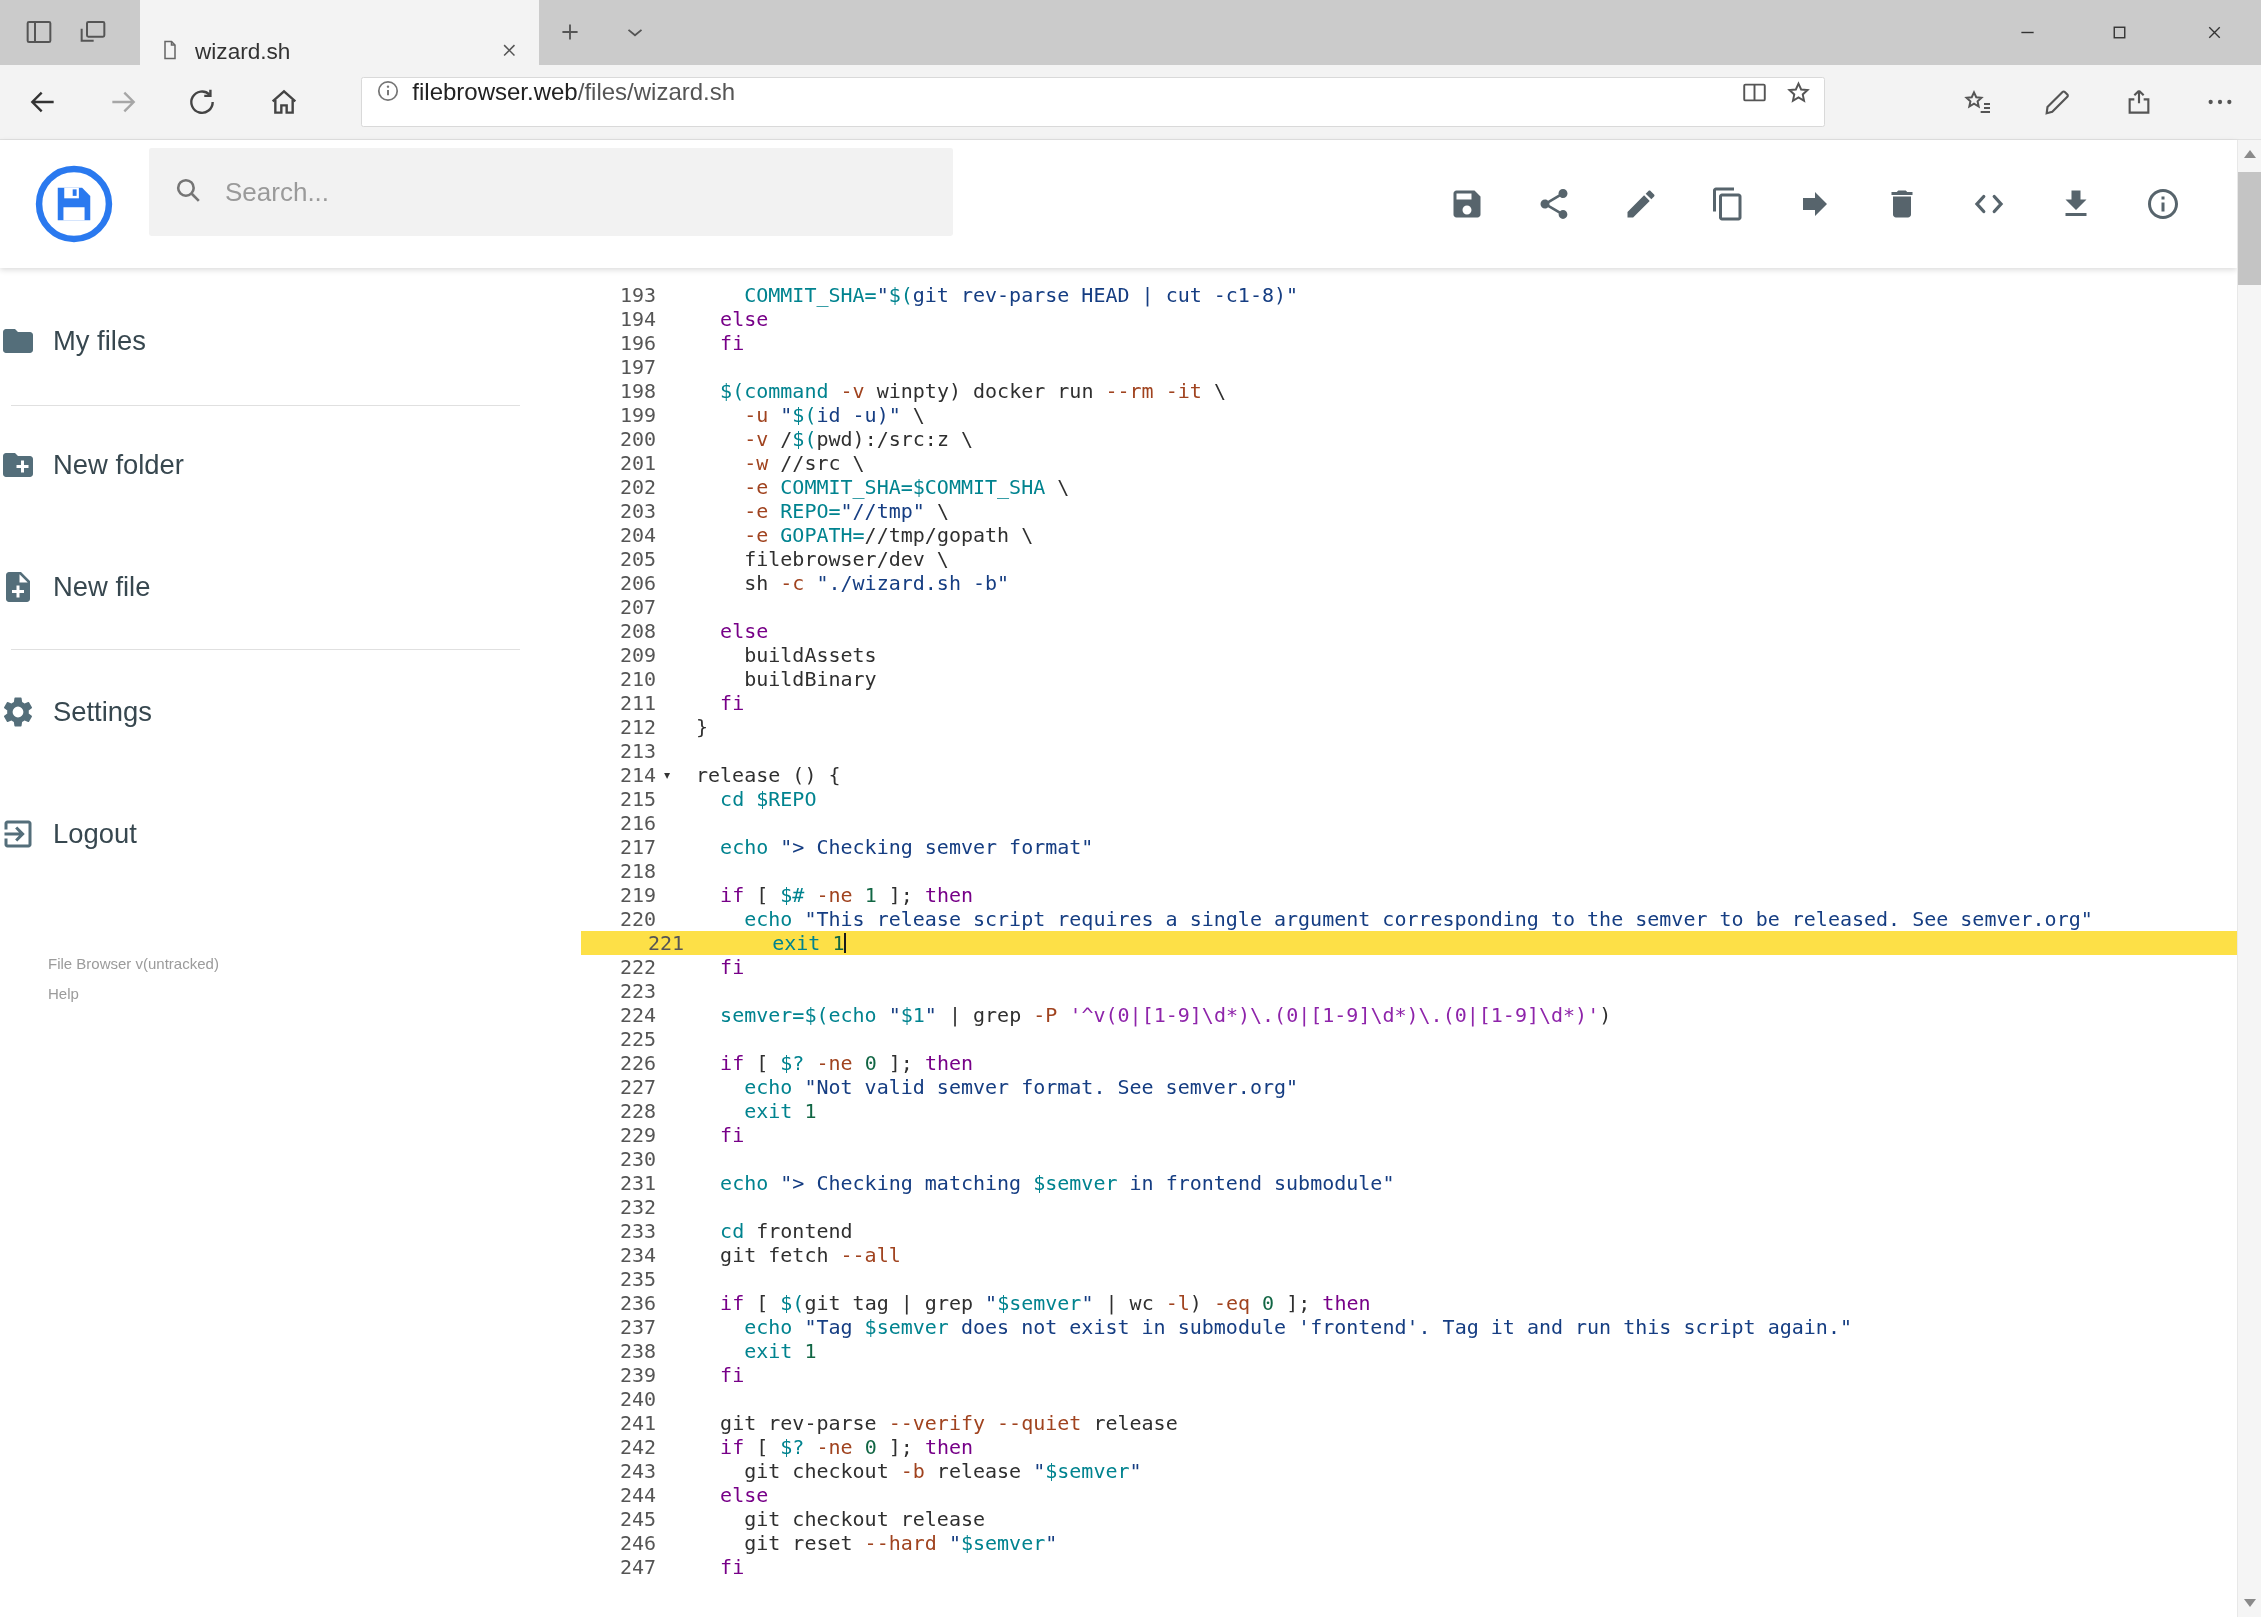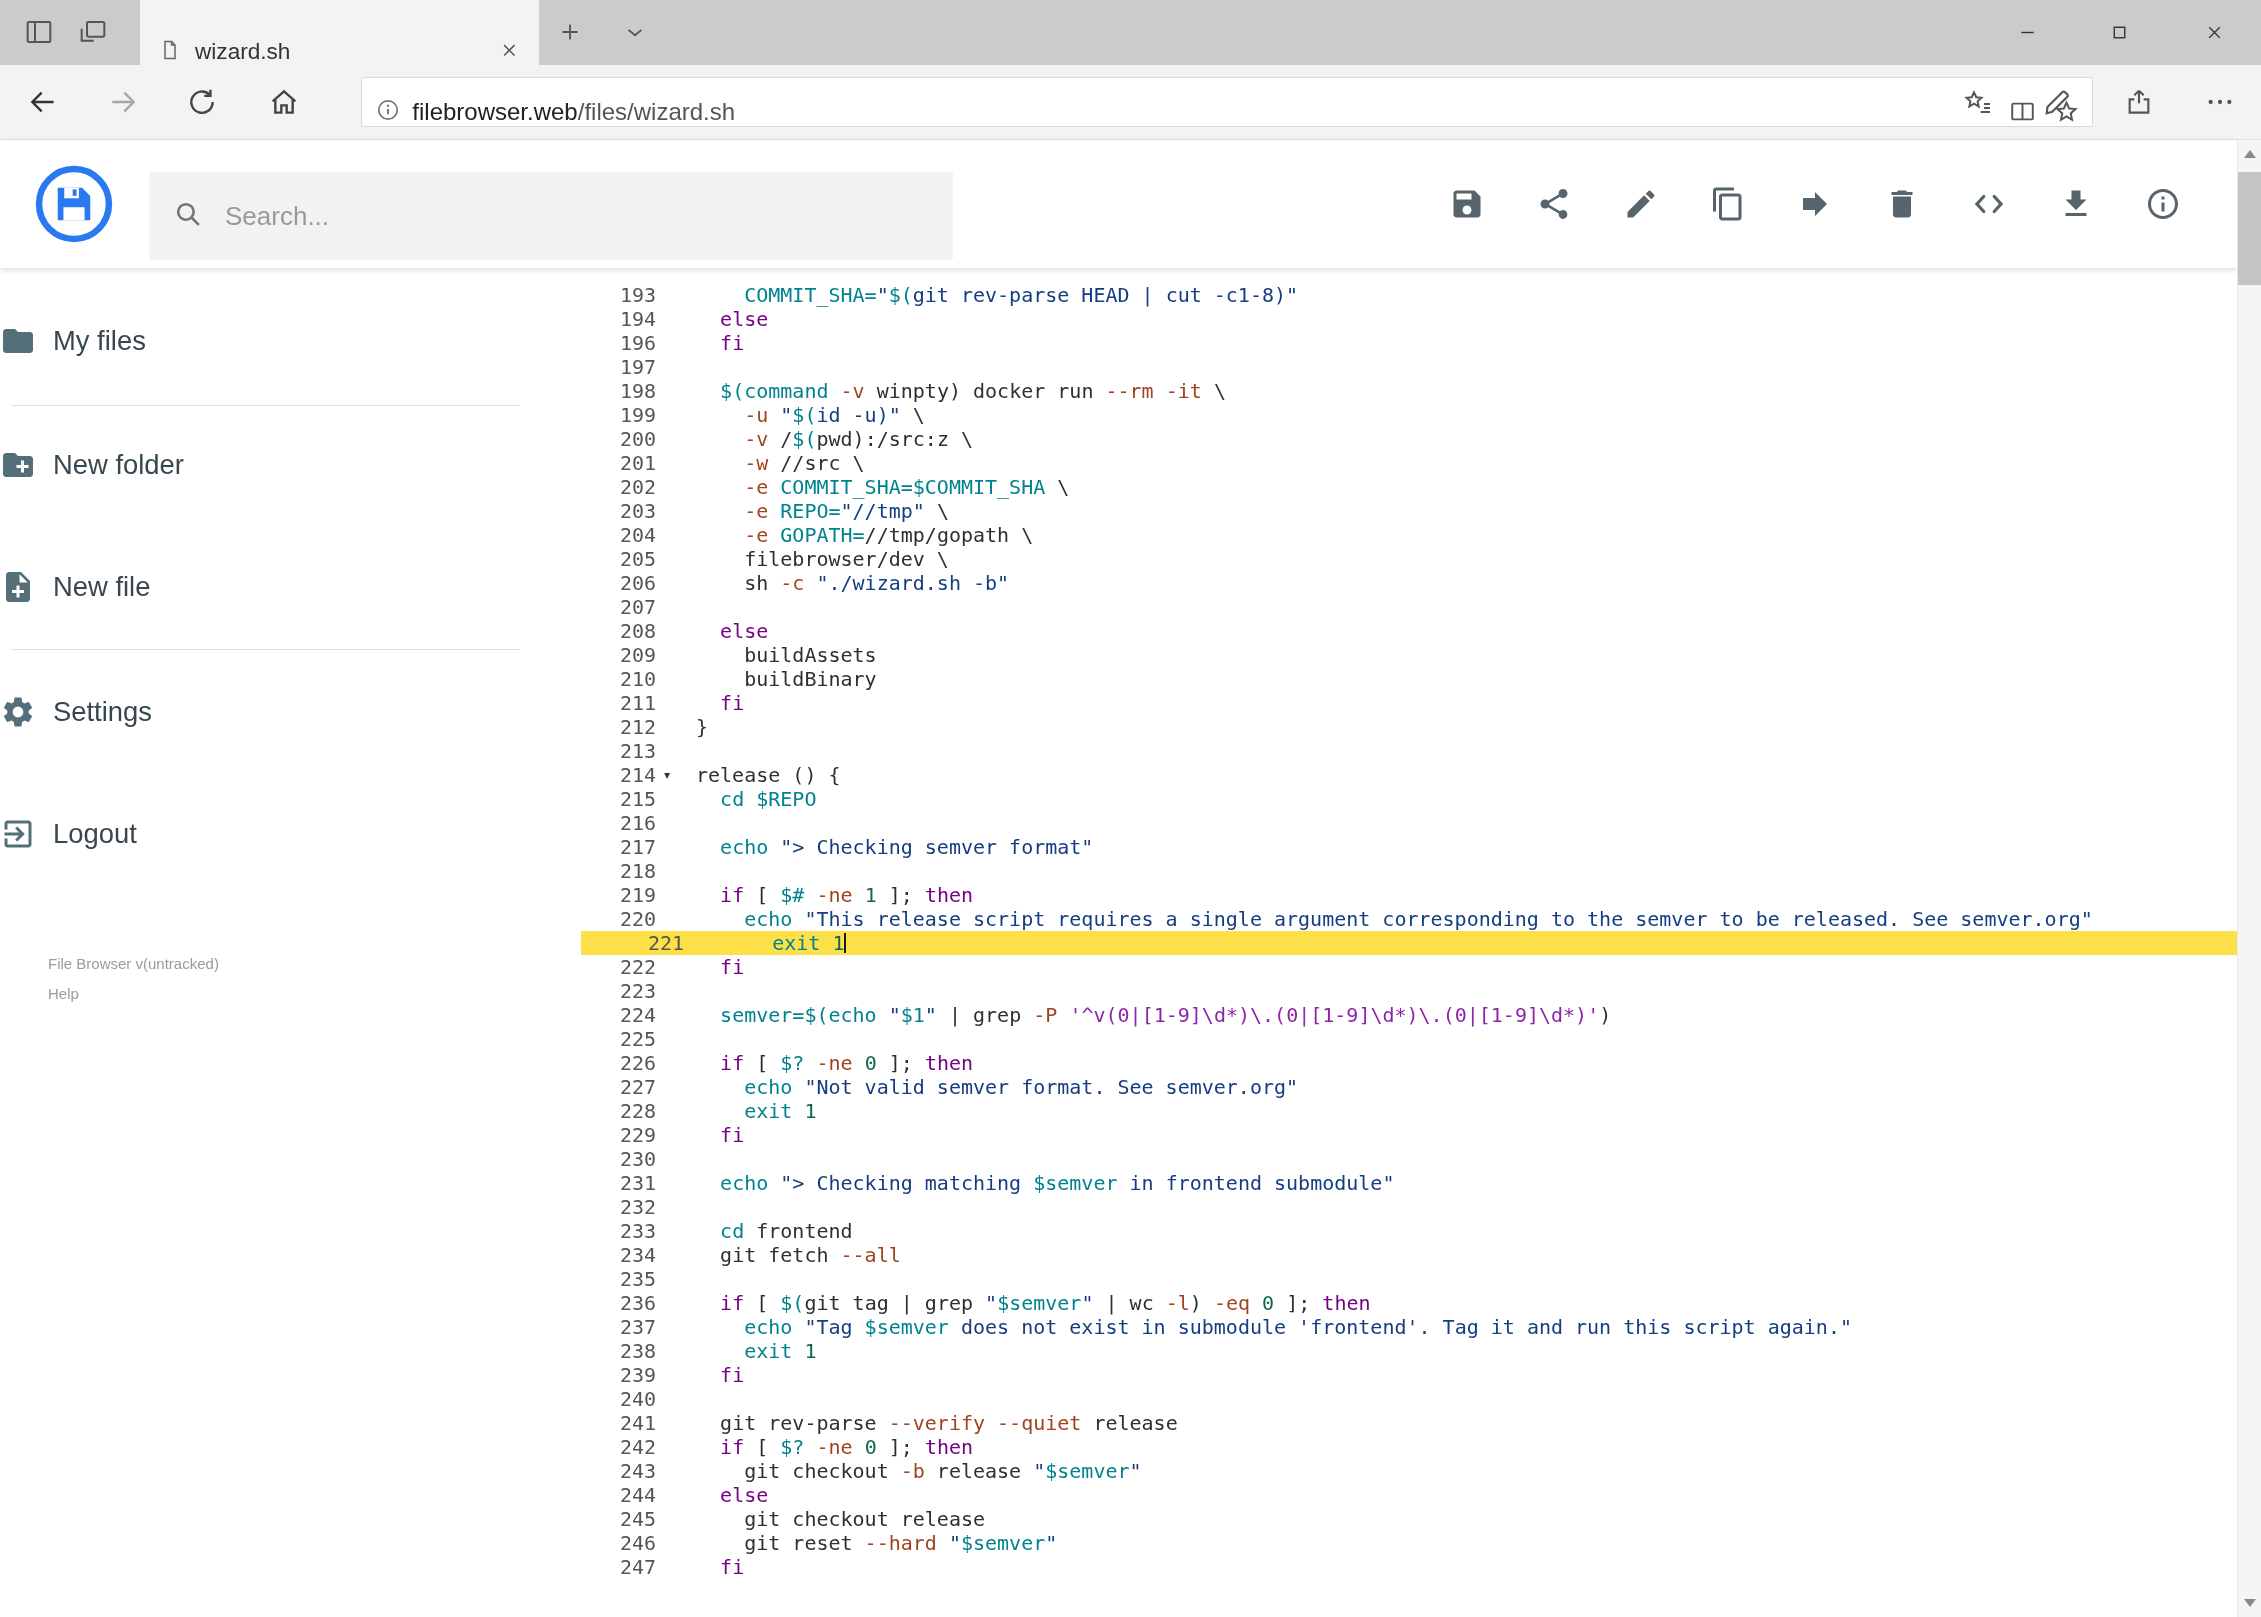--- a/index.html
+++ b/index.html
@@ -13,33 +13,33 @@
   .tab { position:absolute; left:140px; top:0; width:399px; height:65px; background:#f3f3f3;
          display:flex; align-items:flex-end; padding:0 18px; }
   .tab-title { font-size:22.6px; color:#333; margin-left:13px; flex:1; white-space:nowrap; overflow:hidden; }
   .newtab, .tabchev { position:absolute; top:16px; width:42px; height:32px; display:flex; align-items:center; justify-content:center; }
   .winbtn { position:absolute; top:0; width:73px; height:65px; display:flex; align-items:center; justify-content:center; }
 
   
   .navbar { position:absolute; top:65px; left:0; width:2261px; height:75px; background:#f3f3f3;
             border-bottom:0.8px solid #e2e2e2; }
   .nav-ic { position:absolute; top:21px; width:32px; height:32px; }
-  .addr { position:absolute; left:361px; top:12px; width:1732px; height:50px; background:#fff;
-          border:0.8px solid #d9d9d9; border-radius:2.4px; display:flex; align-items:flex-end; padding:0 11.3px 0 13px; }
+  .addr { position:absolute; left:361px; top:12px; width:1464px; height:50px; background:#fff;
+          border:0.8px solid #d9d9d9; border-radius:2.4px; display:flex; align-items:flex-start; padding:0 11.3px 0 13px; }
   .addr-url { margin-left:11.3px; font-size:24px; white-space:nowrap; }
   .addr-domain { color:#222; }
   .addr-path { color:#555; }
   .addr-spacer { flex:1; }
   .addr-ic { width:29px; height:29px; margin-left:14.5px; }
 
   
   .appheader { position:absolute; top:140px; left:0; width:2237px; height:128px; background:#fff;
                box-shadow:0 2.4px 5.7px rgba(0,0,0,0.14); z-index:4; }
   .logo { position:absolute; left:35px; top:25px; width:78px; height:78px; }
-  .searchbox { position:absolute; left:149px; top:32px; width:804px; height:88px; background:#f2f2f2;
+  .searchbox { position:absolute; left:149px; top:8px; width:804px; height:88px; background:#f2f2f2;
                border-radius:2.4px; display:flex; align-items:center; padding:0 19.4px 0 24px; }
   .searchbox input { flex:1; border:none; outline:none; background:transparent; font-size:26px;
                      color:#444; margin-left:21px; font-family:"Liberation Sans", sans-serif; }
   .searchbox input::placeholder { color:#9a9a9a; }
   .tools { position:absolute; left:1443px; top:40px; display:flex; gap:39px; }
   .toolbtn { width:48px; height:48px; display:flex; align-items:center; justify-content:center; }
   .toolbtn svg { width:36px; height:36px; }
 
   
   .sidebar { position:absolute; left:0; top:267px; width:581px; bottom:0; background:#fff; z-index:2; }

